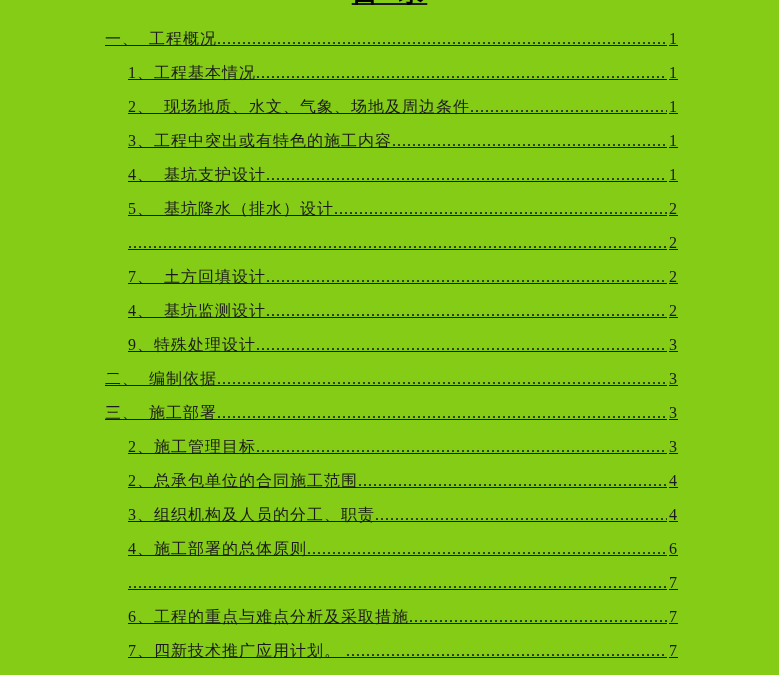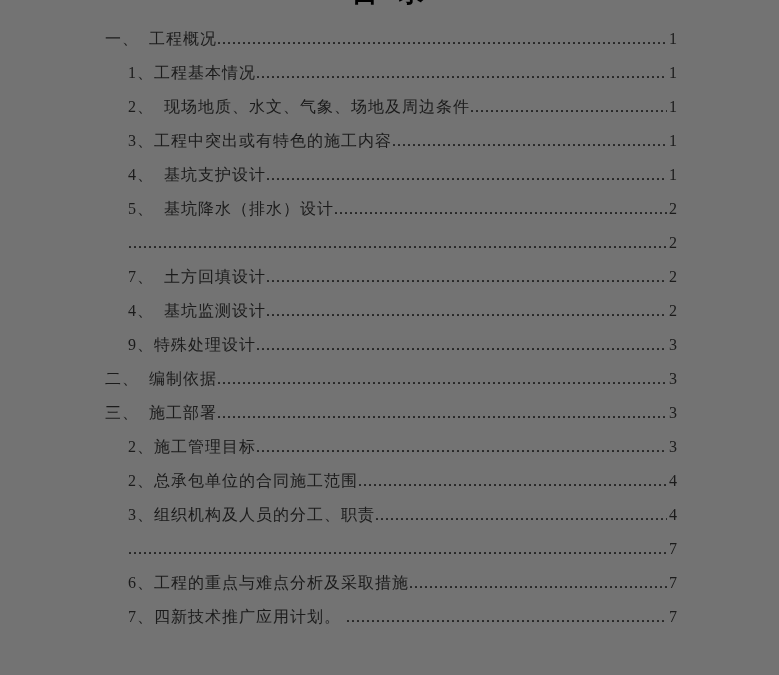--- a/index.html
+++ b/index.html
@@ -4,24 +4,25 @@
 <style>
   html, body {
     margin: 0;
     padding: 0;
     background: #ffffff;
   }
   .screen {
     position: relative;
     width: 779px;
     height: 675px;
-    background: #737373;
+    background: #84cc16;
     overflow: hidden;
     font-family: "Liberation Serif", "DejaVu Serif", serif;
     color: #1b1b1b;
+    text-decoration: underline;
   }
   .doc-title {
     margin-top: -23px;
     height: 30px;
     line-height: 30px;
     font-size: 27px;
     font-weight: bold;
     text-align: center;
     letter-spacing: 2px;
     white-space: pre;
@@ -141,20 +142,25 @@
     <span class="toc-text">2、总承包单位的合同施工范围</span>
     <span class="toc-leader"></span>
     <span class="toc-page">4</span>
   </div>
       <div class="toc-row lvl2">
     <span class="toc-text">3、组织机构及人员的分工、职责</span>
     <span class="toc-leader"></span>
     <span class="toc-page">4</span>
   </div>
       <div class="toc-row lvl2">
+    <span class="toc-text">4、施工部署的总体原则</span>
+    <span class="toc-leader"></span>
+    <span class="toc-page">6</span>
+  </div>
+      <div class="toc-row lvl2">
     <span class="toc-leader"></span>
     <span class="toc-page">7</span>
   </div>
       <div class="toc-row lvl2">
     <span class="toc-text">6、工程的重点与难点分析及采取措施</span>
     <span class="toc-leader"></span>
     <span class="toc-page">7</span>
   </div>
       <div class="toc-row lvl2">
     <span class="toc-text">7、四新技术推广应用计划。 </span>

